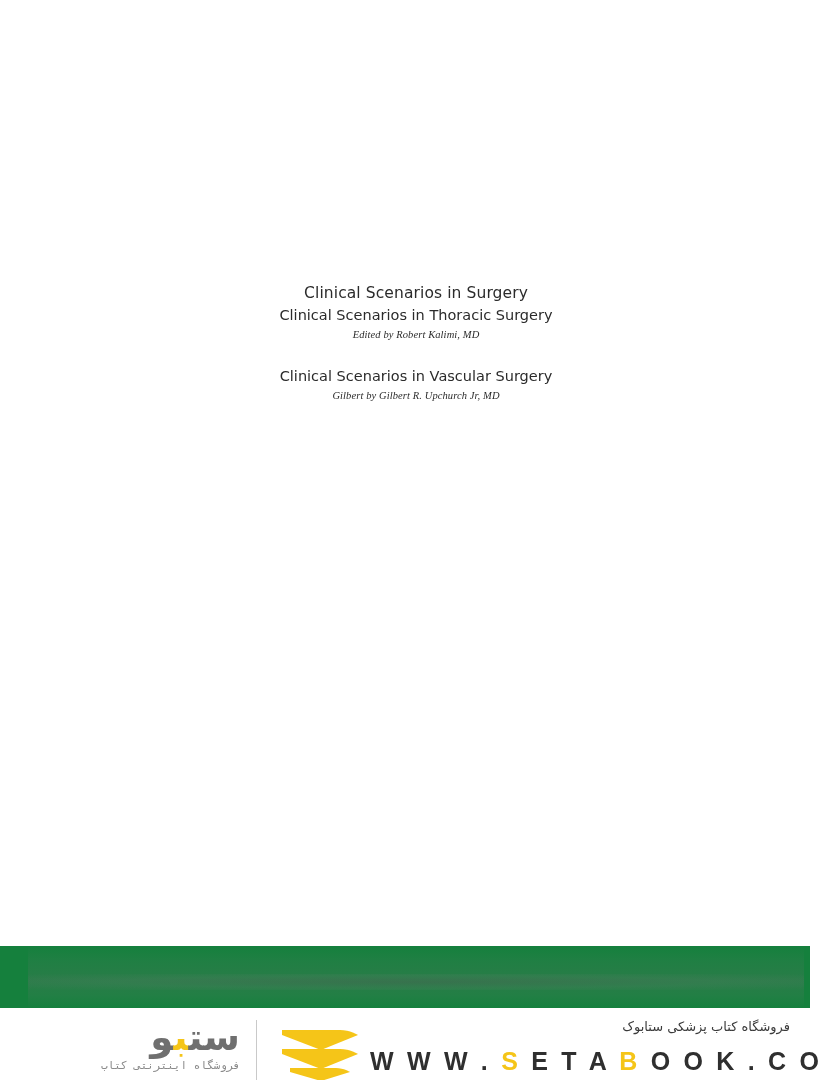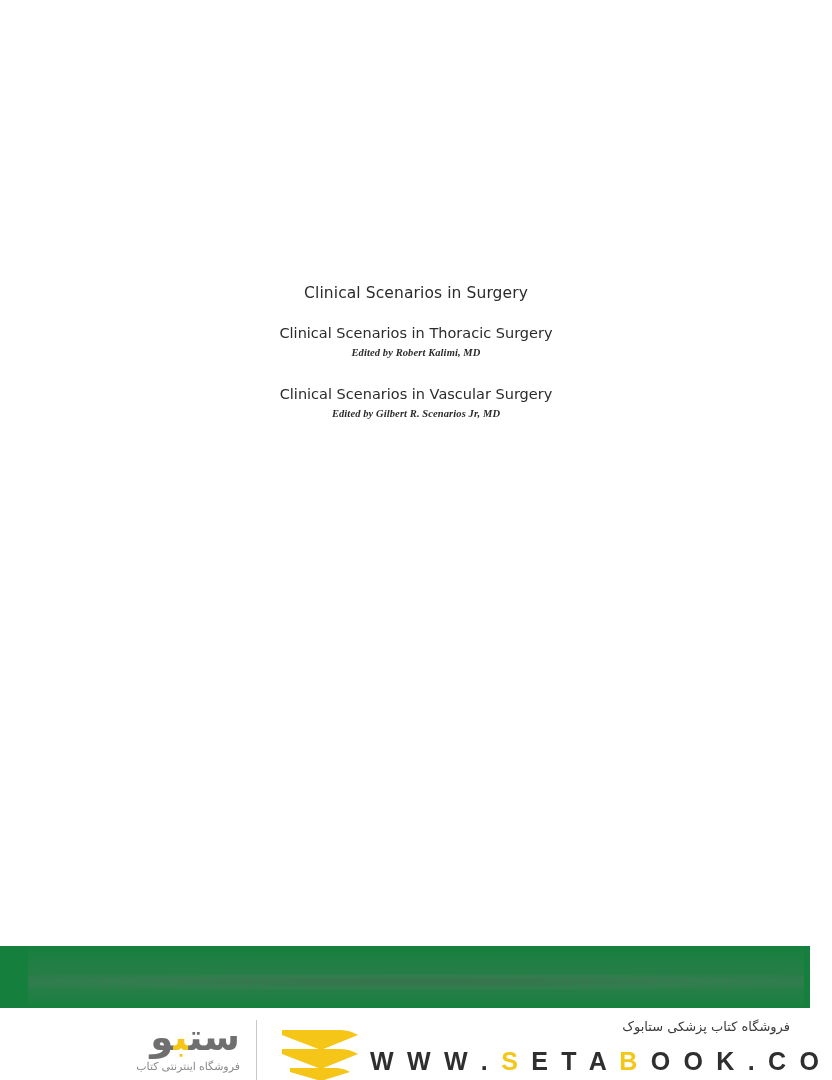--- a/index.html
+++ b/index.html
@@ -38,36 +38,36 @@
     font-family: "DejaVu Sans", sans-serif;
     font-size: 15.5px;
     font-weight: 400;
     letter-spacing: 0.1px;
     color: #2b2b2b;
     line-height: 20px;
     margin: 0;
   }
 
   .vol-group {
-    margin-top: 20px;
+    margin-top: 2px;
   }
 
   .vol-title {
     font-family: "DejaVu Sans", sans-serif;
     font-size: 14.5px;
     font-weight: 400;
     color: #2b2b2b;
     line-height: 21px;
     margin: 0;
   }
 
   .vol-editor {
     font-family: "Liberation Serif", serif;
     font-style: italic;
-    font-weight: 700;
+    font-weight: 400;
     font-size: 10.5px;
     color: #2b2b2b;
     line-height: 15px;
     margin: 1px 0 0 0;
     letter-spacing: 0.1px;
   }
 
   .vol-group.second {
     margin-top: 24px;
   }
@@ -140,21 +140,21 @@
     font-weight: 700;
     color: #6f6f6f;
     line-height: 44px;
     direction: rtl;
     white-space: nowrap;
     letter-spacing: -1px;
   }
   .brand-fa-main .accent { color: #f5c518; }
 
   .brand-fa-sub {
-    font-family: Liberation Sans, sans-serif;
+    font-family: Liberation Mono, monospace;
     font-size: 11px;
     color: #8a8a8a;
     direction: rtl;
     line-height: 16px;
     white-space: nowrap;
     margin-top: -2px;
   }
 
   .divider {
     position: absolute;
@@ -212,21 +212,21 @@
 
     <p class="series-title">Clinical Scenarios in Surgery</p>
 
     <div class="vol-group">
       <p class="vol-title">Clinical Scenarios in Thoracic Surgery</p>
       <p class="vol-editor">Edited by Robert Kalimi, MD</p>
     </div>
 
     <div class="vol-group second">
       <p class="vol-title">Clinical Scenarios in Vascular Surgery</p>
-      <p class="vol-editor">Edited by Gilbert R. Scenarios Jr, MD</p>
+      <p class="vol-editor">Gilbert by Gilbert R. Upchurch Jr, MD</p>
     </div>
 
   </div>
 </div>
 
 <div class="footer-band">
 
   <div class="shadow-strip"></div>
 
   <div class="footer-inner">

